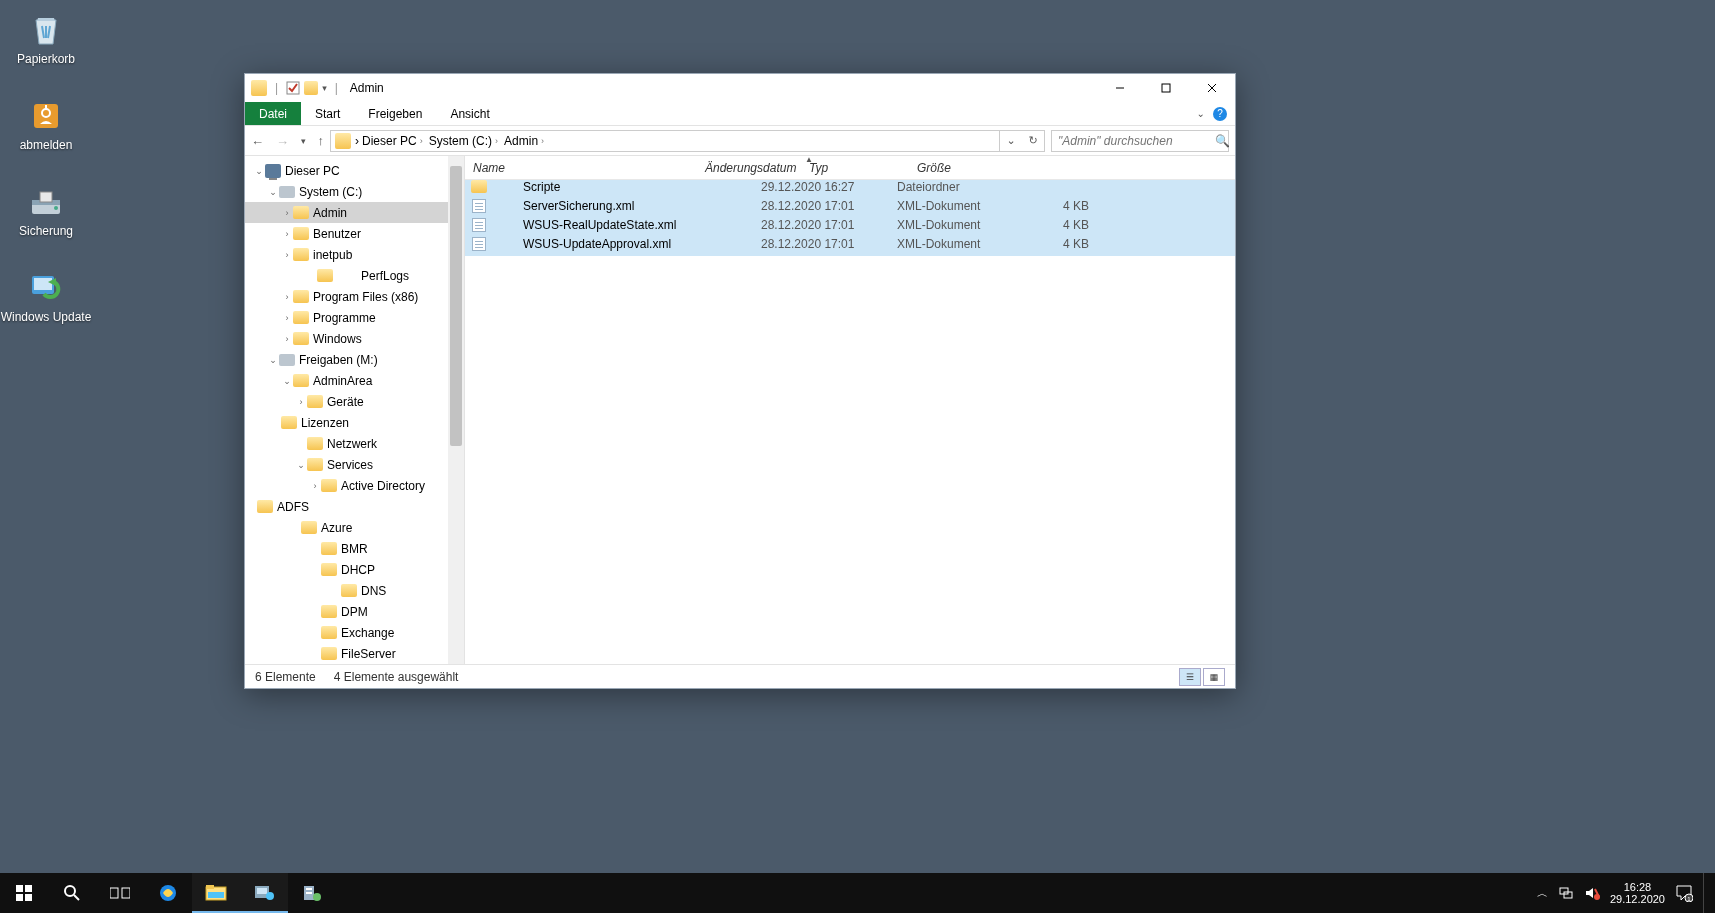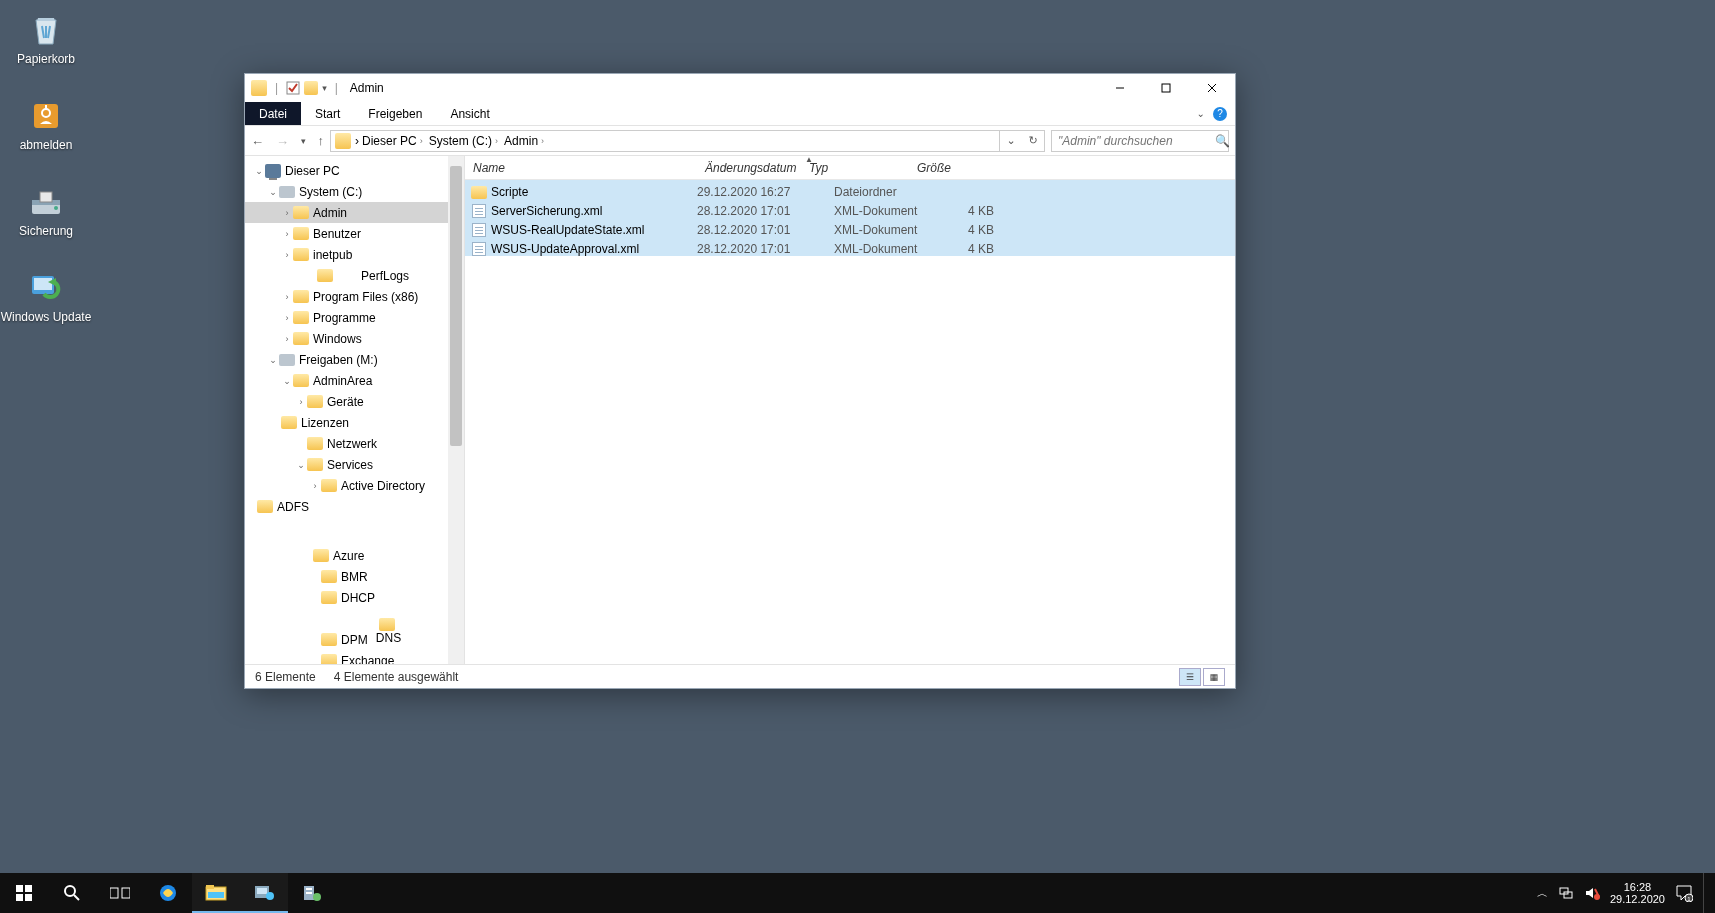--- a/index.html
+++ b/index.html
@@ -18,21 +18,21 @@
 .titlebar-left { display: flex; align-items: center; gap: 4px; padding-left: 6px; }
 .titlebar-left .folder-ico { width: 16px; height: 16px; background: linear-gradient(#ffe9a6,#f6c451); border-radius: 2px; }
 .titlebar-left .sep { color: #999; margin: 0 4px; }
 .titlebar-title { margin-left: 4px; }
 .win-controls { display: flex; margin-left: auto; }
 .win-controls div { width: 46px; height: 28px; display: flex; align-items: center; justify-content: center; cursor: pointer; }
 
 
 .ribbon { height: 24px; background: #fff; display: flex; align-items: stretch; border-bottom: 1px solid #e3e3e3; font-size: 12px; }
 .ribbon .tab { padding: 0 14px; display: flex; align-items: center; cursor: pointer; }
-.ribbon .tab.datei { background: #0f172a; color: #fff; }
+.ribbon .tab.datei { background: #15803d; color: #fff; }
 .ribbon .spacer { flex: 1; }
 .ribbon .rb-right { display: flex; align-items: center; padding-right: 8px; gap: 8px; color: #555; }
 .ribbon .help-ico { width: 14px; height: 14px; background: #1e88e5; border-radius: 50%; color: #fff; font-size: 10px; display: flex; align-items: center; justify-content: center; }
 
 
 .addr-row { height: 30px; display: flex; align-items: center; padding: 2px 6px; gap: 6px; border-bottom: 1px solid #e3e3e3; }
 .nav-btns { display: flex; gap: 12px; align-items: center; font-size: 13px; color: #555; }
 .nav-btns span { cursor: pointer; }
 .nav-btns .disabled { color: #bbb; cursor: default; }
 .addr-bar { flex: 1; height: 22px; border: 1px solid #ccc; display: flex; align-items: center; font-size: 12px; background: #fff; position: relative; }
@@ -64,26 +64,26 @@
 
 .filelist { flex: 1; display: flex; flex-direction: column; font-size: 12px; }
 .cols { height: 24px; display: flex; align-items: center; border-bottom: 1px solid #e8e8e8; color: #333; position: relative; font-style: italic; }
 .col { padding-left: 8px; height: 100%; display: flex; align-items: center; border-right: 1px solid transparent; cursor: pointer; }
 .col.name { width: 232px; }
 .col.name .sort { margin-left: auto; margin-right: 8px; font-size: 8px; color: #555; position:absolute; left:340px; top:-1px; }
 .col.date { width: 104px; }
 .col.type { width: 108px; }
 .col.size { width: 64px; }
 .rows { flex: 1; overflow: auto; }
-.frow { height: 19px; display: flex; align-items: flex-end; cursor: pointer; }
+.frow { height: 19px; display: flex; align-items: flex-start; cursor: pointer; gap: 32px; }
 .frow.selected { background: #cde6f7; }
 .frow .ico { width: 20px; display: flex; justify-content: center; margin-left: 4px; }
 .frow .c-name { width: 208px; padding-left: 2px; }
 .frow .c-date { width: 104px; color: #555; }
-.frow .c-type { width: 108px; color: #555; margin-left: 33px; }
+.frow .c-type { width: 108px; color: #555; }
 .frow .c-size { width: 58px; text-align: right; color: #555; padding-right:6px; }
 .xml-ico { width: 14px; height: 14px; border: 1px solid #9bb3c9; background: #fff; position: relative; }
 .xml-ico::before { content:""; position:absolute; top:3px; left:2px; right:2px; height:1px; background:#9bb3c9; box-shadow:0 3px 0 #9bb3c9,0 6px 0 #9bb3c9; }
 
 
 .status { height: 24px; border-top: 1px solid #e3e3e3; display: flex; align-items: center; font-size: 12px; padding: 0 10px; color: #333; gap: 18px; }
 .status .view-icons { margin-left: auto; display: flex; gap: 2px; }
 .status .view-icons div { width: 22px; height: 18px; border: 1px solid #aac; display:flex; align-items:center; justify-content:center; font-size:9px; cursor:pointer;}
 .status .view-icons .active { background: #cde6f7; }
 
@@ -343,42 +343,42 @@
             </span>
             <span>Active Directory</span>
           </div>
           <div class="tree-row" style="">
             <span class="arrow empty">›</span>
             <span class="ico">
               <div class="folder-mini"></div>
             </span>
             <span>ADFS</span>
           </div>
-          <div class="tree-row" style="padding-left: 56px; margin-top: 28px;">
+          <div class="tree-row" style="padding-left: 44px;">
             <span class="arrow empty">›</span>
             <span class="ico">
               <div class="folder-mini"></div>
             </span>
             <span>Azure</span>
           </div>
           <div class="tree-row" style="padding-left: 64px;">
             <span class="arrow empty">›</span>
             <span class="ico">
               <div class="folder-mini"></div>
             </span>
             <span>BMR</span>
           </div>
           <div class="tree-row" style="padding-left: 64px;">
             <span class="arrow empty">›</span>
             <span class="ico">
               <div class="folder-mini"></div>
             </span>
             <span>DHCP</span>
           </div>
-          <div class="tree-row" style="padding-left: 84px; flex-direction: column;">
+          <div class="tree-row" style="padding-left: 84px;">
             <span class="arrow empty">›</span>
             <span class="ico">
               <div class="folder-mini"></div>
             </span>
             <span>DNS</span>
           </div>
           <div class="tree-row" style="padding-left: 64px;">
             <span class="arrow empty">›</span>
             <span class="ico">
               <div class="folder-mini"></div>

